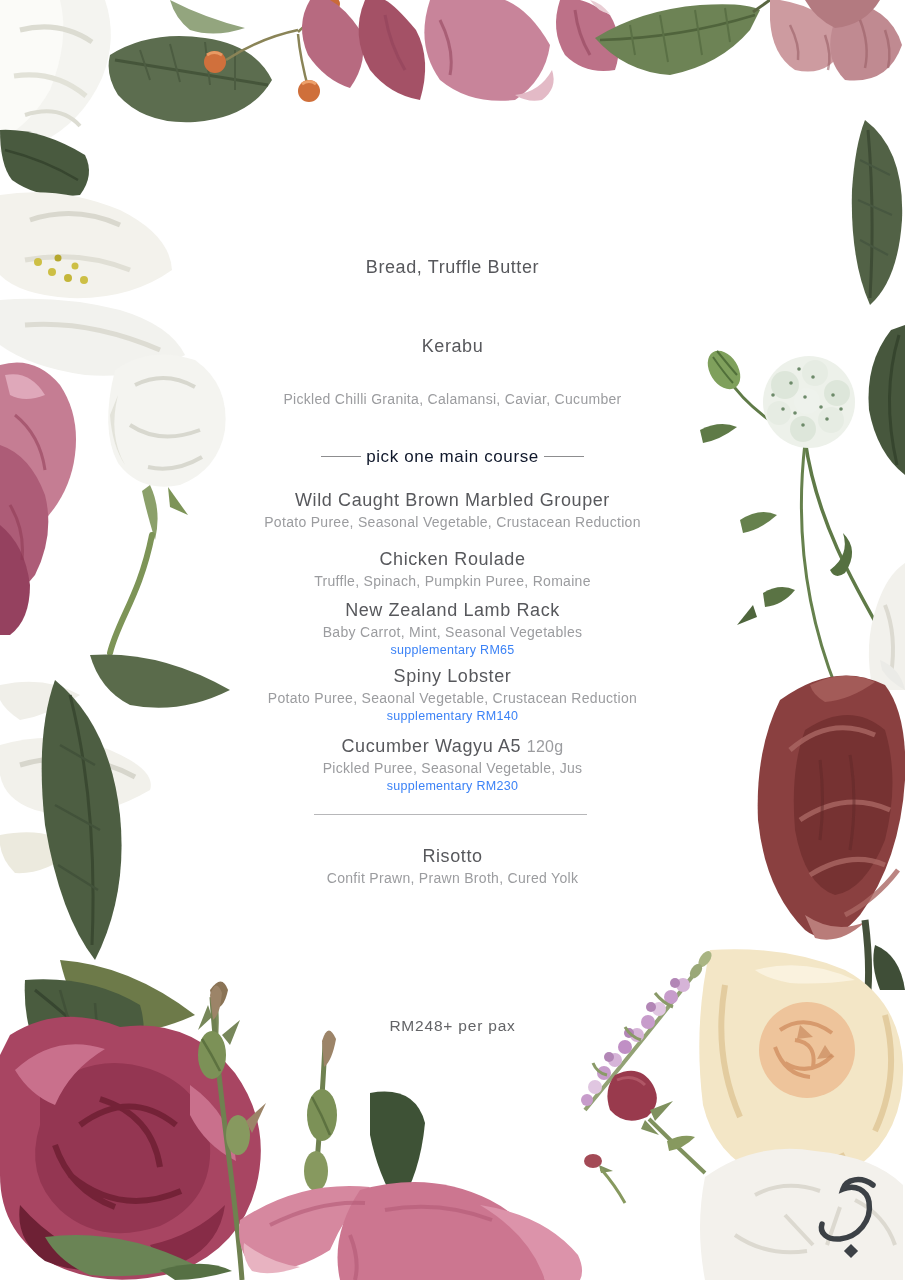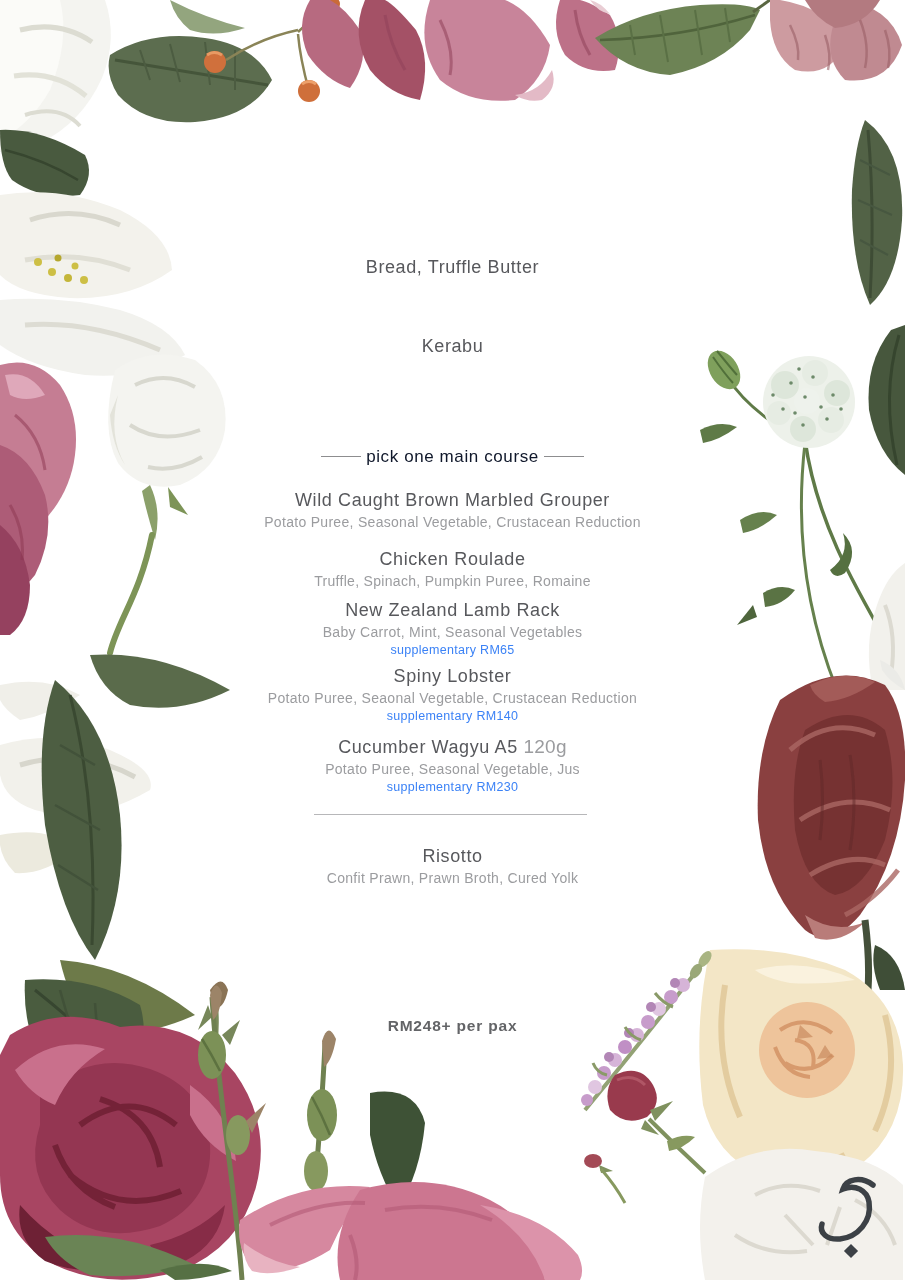--- a/index.html
+++ b/index.html
@@ -4,22 +4,22 @@
 <style>
   html,body{margin:0;padding:0;background:#ffffff;}
   #page{position:relative;width:905px;height:1280px;background:#ffffff;overflow:hidden;
         font-family:"Liberation Sans",sans-serif;}
   .floral{position:absolute;pointer-events:none;}
   .menu-text{position:absolute;inset:0;}
   .block{position:absolute;left:0;right:0;text-align:center;}
   .dish-name{font-size:18px;font-weight:500;color:#57585c;letter-spacing:.6px;line-height:1.15;}
   .dish-desc{font-size:14px;font-weight:400;color:#9b9c9f;letter-spacing:.3px;line-height:1.25;margin-top:3px;}
   .dish-supp{font-size:12.5px;font-weight:400;color:#3b82f6;letter-spacing:.3px;margin-top:2px;}
-  .portion{font-size:19px;color:#9b9c9f;font-weight:400;letter-spacing:.3px;}
-  .price{font-size:15.5px;font-weight:700;color:#636467;letter-spacing:.8px;}
+  .portion{font-size:16px;color:#9b9c9f;font-weight:400;letter-spacing:.3px;}
+  .price{font-size:15.5px;font-weight:400;color:#636467;letter-spacing:.8px;}
   .pick-row{font-size:17px;font-weight:500;color:#0f172a;letter-spacing:.6px;}
   .rule{display:inline-block;width:40px;height:1px;background:#8d8d8f;vertical-align:middle;margin:0 5px 3px 5px;}
   .divider{position:absolute;left:314px;width:273px;height:1px;background:#b7b7b9;}
 </style>
 </head>
 <body>
 
 <div id="page">
 
   <svg class="floral" style="left:0;top:0" width="360" height="480" viewBox="0 0 360 480">
@@ -294,20 +294,21 @@
 
     <div class="block" style="top:257px">
       <div class="dish-name">Bread, Truffle Butter</div>
     </div>
 
     <div class="block" style="top:336px">
       <div class="dish-name">Kerabu</div>
     </div>
 
     <div class="block" style="top:388px">
+      <div class="dish-desc">Pickled Chilli Granita, Calamansi, Caviar, Cucumber</div>
     </div>
 
     <div class="block pick-row" style="top:447px">
       <span class="rule"></span><span>pick one main course</span><span class="rule"></span>
     </div>
 
     <div class="block" style="top:490px">
       <div class="dish-name">Wild Caught Brown Marbled Grouper</div>
       <div class="dish-desc">Potato Puree, Seasonal Vegetable, Crustacean Reduction</div>
     </div>
@@ -324,21 +325,21 @@
     </div>
 
     <div class="block" style="top:666px">
       <div class="dish-name">Spiny Lobster</div>
       <div class="dish-desc">Potato Puree, Seaonal Vegetable, Crustacean Reduction</div>
       <div class="dish-supp">supplementary RM140</div>
     </div>
 
     <div class="block" style="top:736px">
       <div class="dish-name"><span>Cucumber Wagyu A5</span> <span class="portion">120g</span></div>
-      <div class="dish-desc">Potato Puree, Seasonal Vegetable, Jus</div>
+      <div class="dish-desc">Pickled Puree, Seasonal Vegetable, Jus</div>
       <div class="dish-supp">supplementary RM230</div>
     </div>
 
     <div class="divider" style="top:814px"></div>
 
     <div class="block" style="top:846px">
       <div class="dish-name">Risotto</div>
       <div class="dish-desc">Confit Prawn, Prawn Broth, Cured Yolk</div>
     </div>
 

